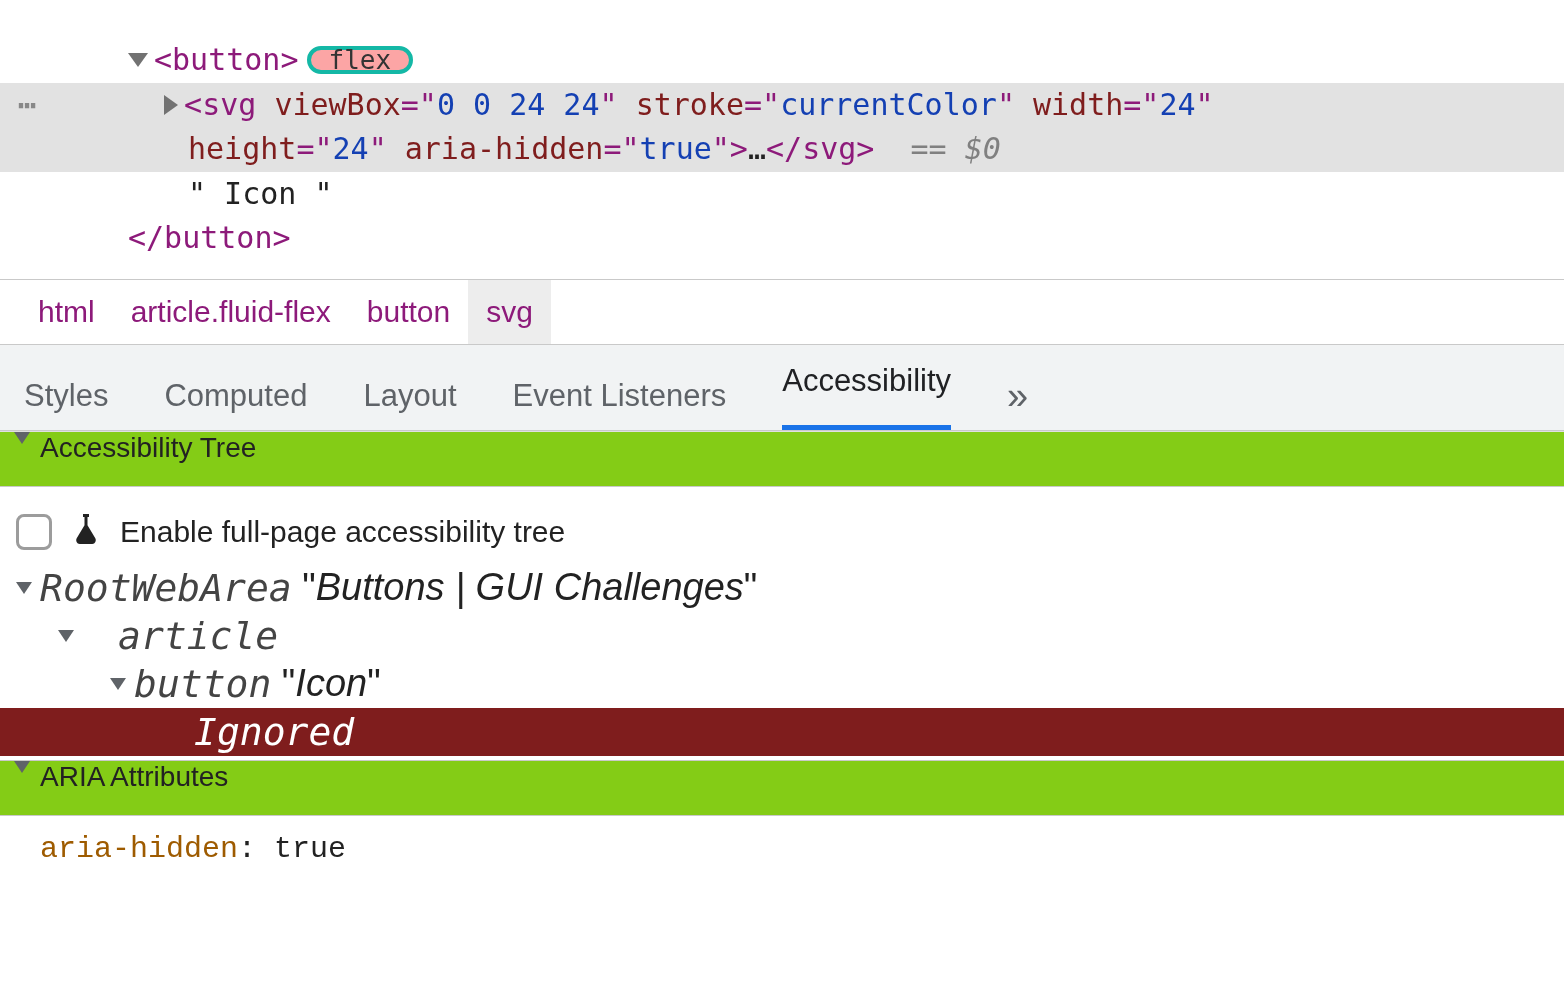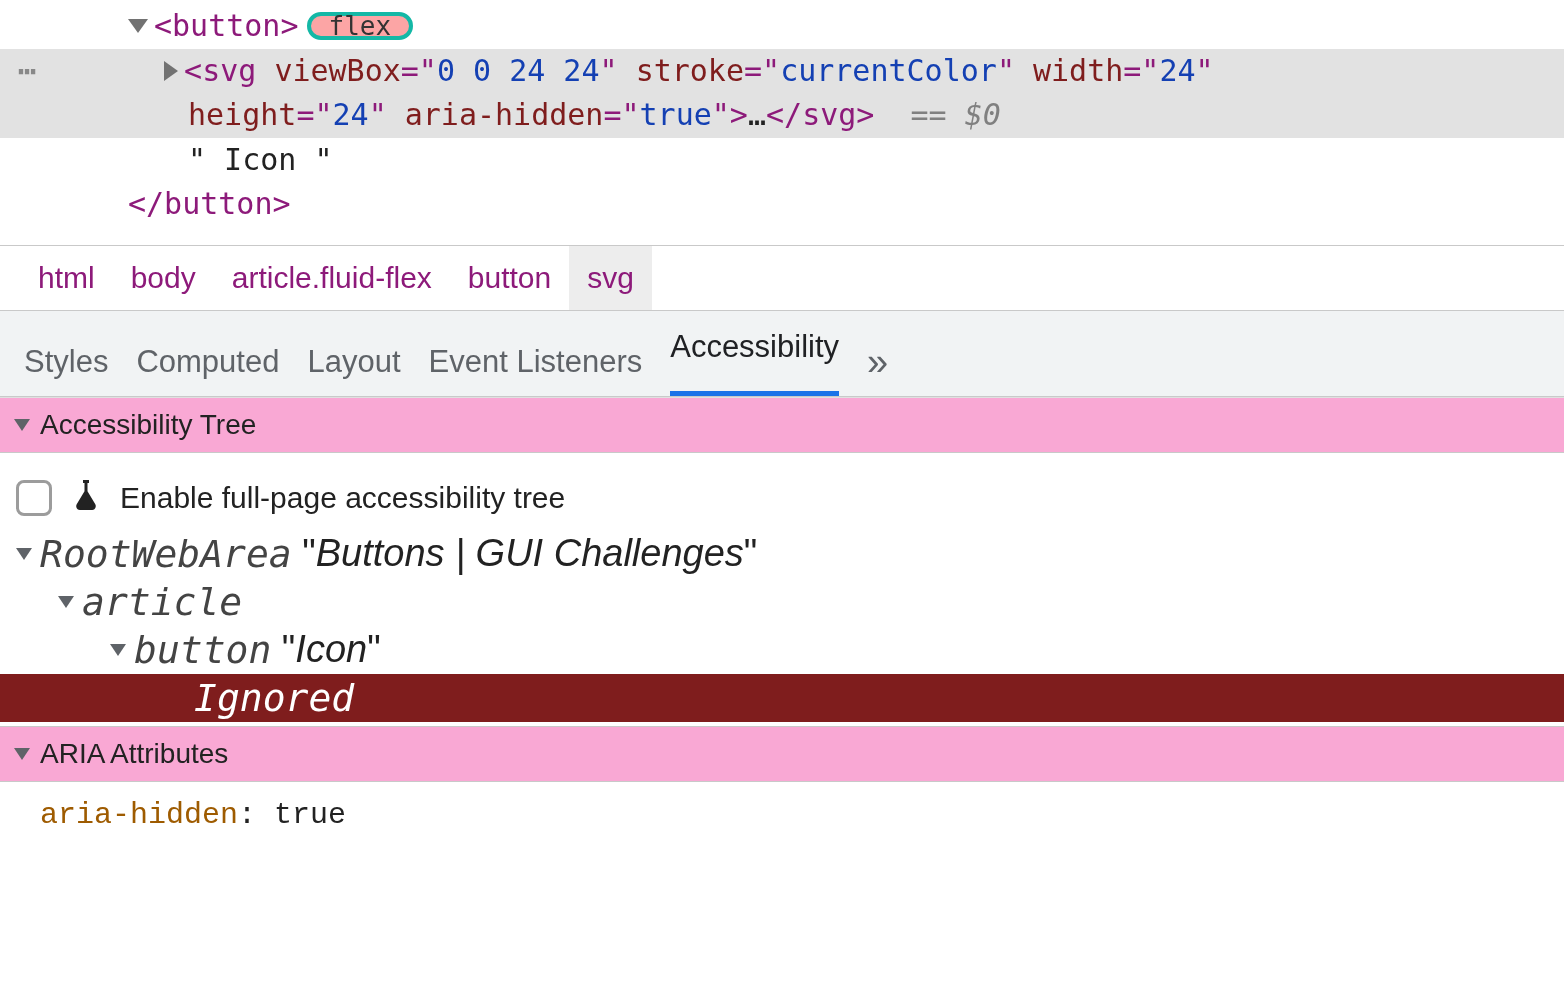--- a/index.html
+++ b/index.html
@@ -11,20 +11,21 @@
     color: #222;
   }
   .root { width: 100%; }
 
   
   .dom-tree {
     font-family: Menlo, Consolas, "DejaVu Sans Mono", monospace;
     font-size: 30px;
     line-height: 1.35;
     padding: 4px 0 18px 0;
+    margin-top: 34px;
   }
   .dom-row  { display:flex; align-items:center; padding: 2px 0 2px 18px; }
   .dom-row.selected { background:#e2e2e2; }
   .indent-1 { padding-left: 128px; }
   .indent-2b{ padding-left: 188px; }
   .close-row{ padding-left: 128px; }
 
   .arrow {
     width: 0; height: 0; display:inline-block;
     margin-right: 6px;
@@ -82,43 +83,43 @@
   }
   .crumb.active { background:#ededed; }
 
   
   .tabbar {
     display:flex; align-items:flex-end;
     background:#f1f3f4;
     border-bottom:1px solid #c9c9c9;
     height: 86px;
     padding-left: 24px;
-    gap: 28px;
+    gap: 56px;
     font-size: 31px;
     color:#5f6368;
   }
   .tab {
     padding-bottom: 16px;
     cursor:pointer;
   }
   .tab.active {
     color:#202124;
     border-bottom: 5px solid #1a73e8;
     padding-bottom: 26px;
   }
   .overflow {
     font-size: 38px;
     color:#5f6368;
     padding-bottom: 12px;
   }
 
   
   .section-header {
-    display:flex; align-items:center;
-    background:#f9a8d4;
+    display:flex; align-items:flex-start;
+    background:#84cc16;
     border-bottom:1px solid #c9c9c9;
     height:56px;
     padding-left:14px;
     font-size:28px;
     color:#222;
     gap:10px;
     border-top:1px solid #e0e0e0;
   }
   .section-header.later { border-top:1px solid #c9c9c9; }
   .tri-down {
@@ -151,21 +152,21 @@
   .tree-line .chev { margin-right:8px; }
   .chev {
     width:0;height:0;display:inline-block;
     border-left:8px solid transparent;
     border-right:8px solid transparent;
     border-top:12px solid #5f6368;
   }
   .role { font-style: italic; color:#444; font-family: Menlo, Consolas, monospace; }
   .a11y-name { font-style: italic; color:#222; }
   .quote { color:#222; }
-  .tree-l2 { padding-left: 58px; }
+  .tree-l2 { padding-left: 58px; gap: 36px; }
   .tree-l3 { padding-left: 110px; }
   .tree-l4 { padding-left: 194px; }
 
   .tree-line.selected {
     background:#7f1d1d;
     color:#fff;
   }
   .ignored {
     font-family: Menlo, Consolas, monospace;
     font-style: italic;
@@ -218,21 +219,20 @@
       <span class="text-node">" Icon "</span>
     </div>
 
     <div class="dom-row close-row">
       <span class="tag">&lt;/button&gt;</span>
     </div>
   </div>
 
   <div class="breadcrumb">
     <div class="crumb">html</div>
-    <div class="crumb">body</div>
     <div class="crumb">article.fluid-flex</div>
     <div class="crumb">button</div>
     <div class="crumb active">svg</div>
   </div>
 
   <div class="tabbar">
     <div class="tab">Styles</div>
     <div class="tab">Computed</div>
     <div class="tab">Layout</div>
     <div class="tab">Event Listeners</div>

